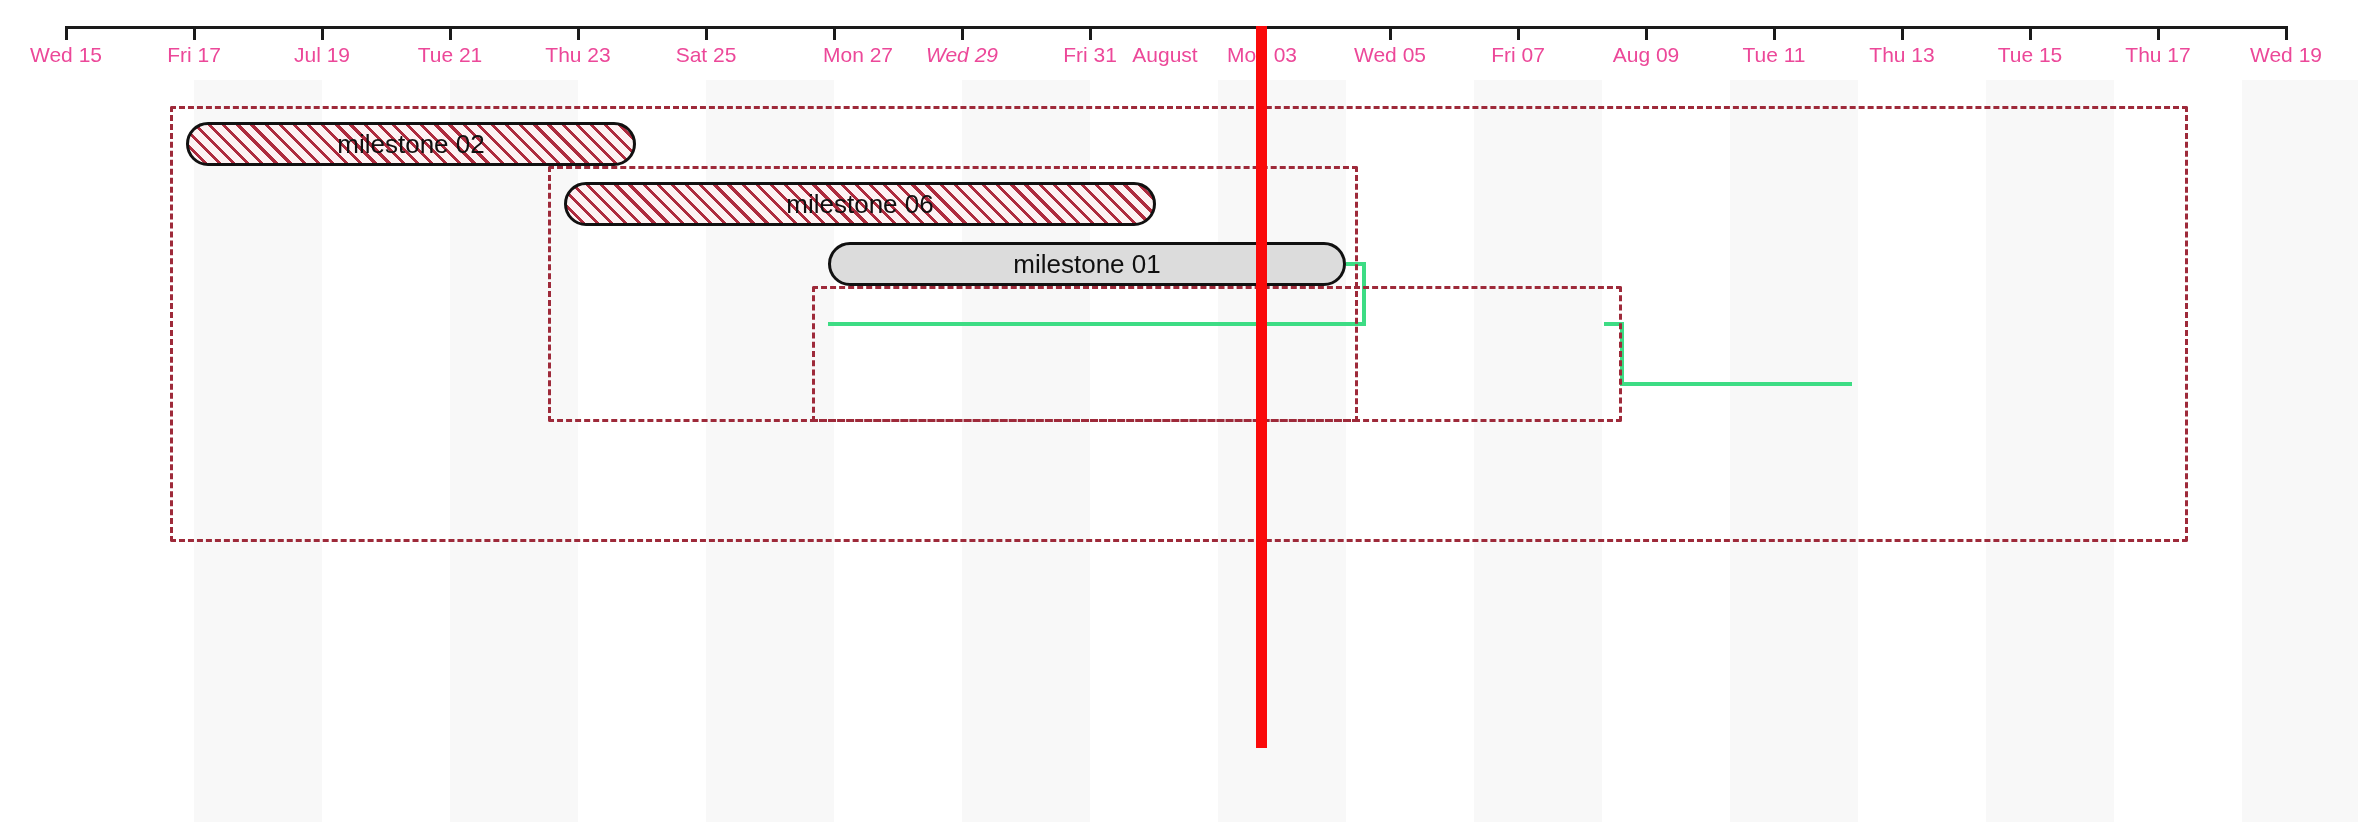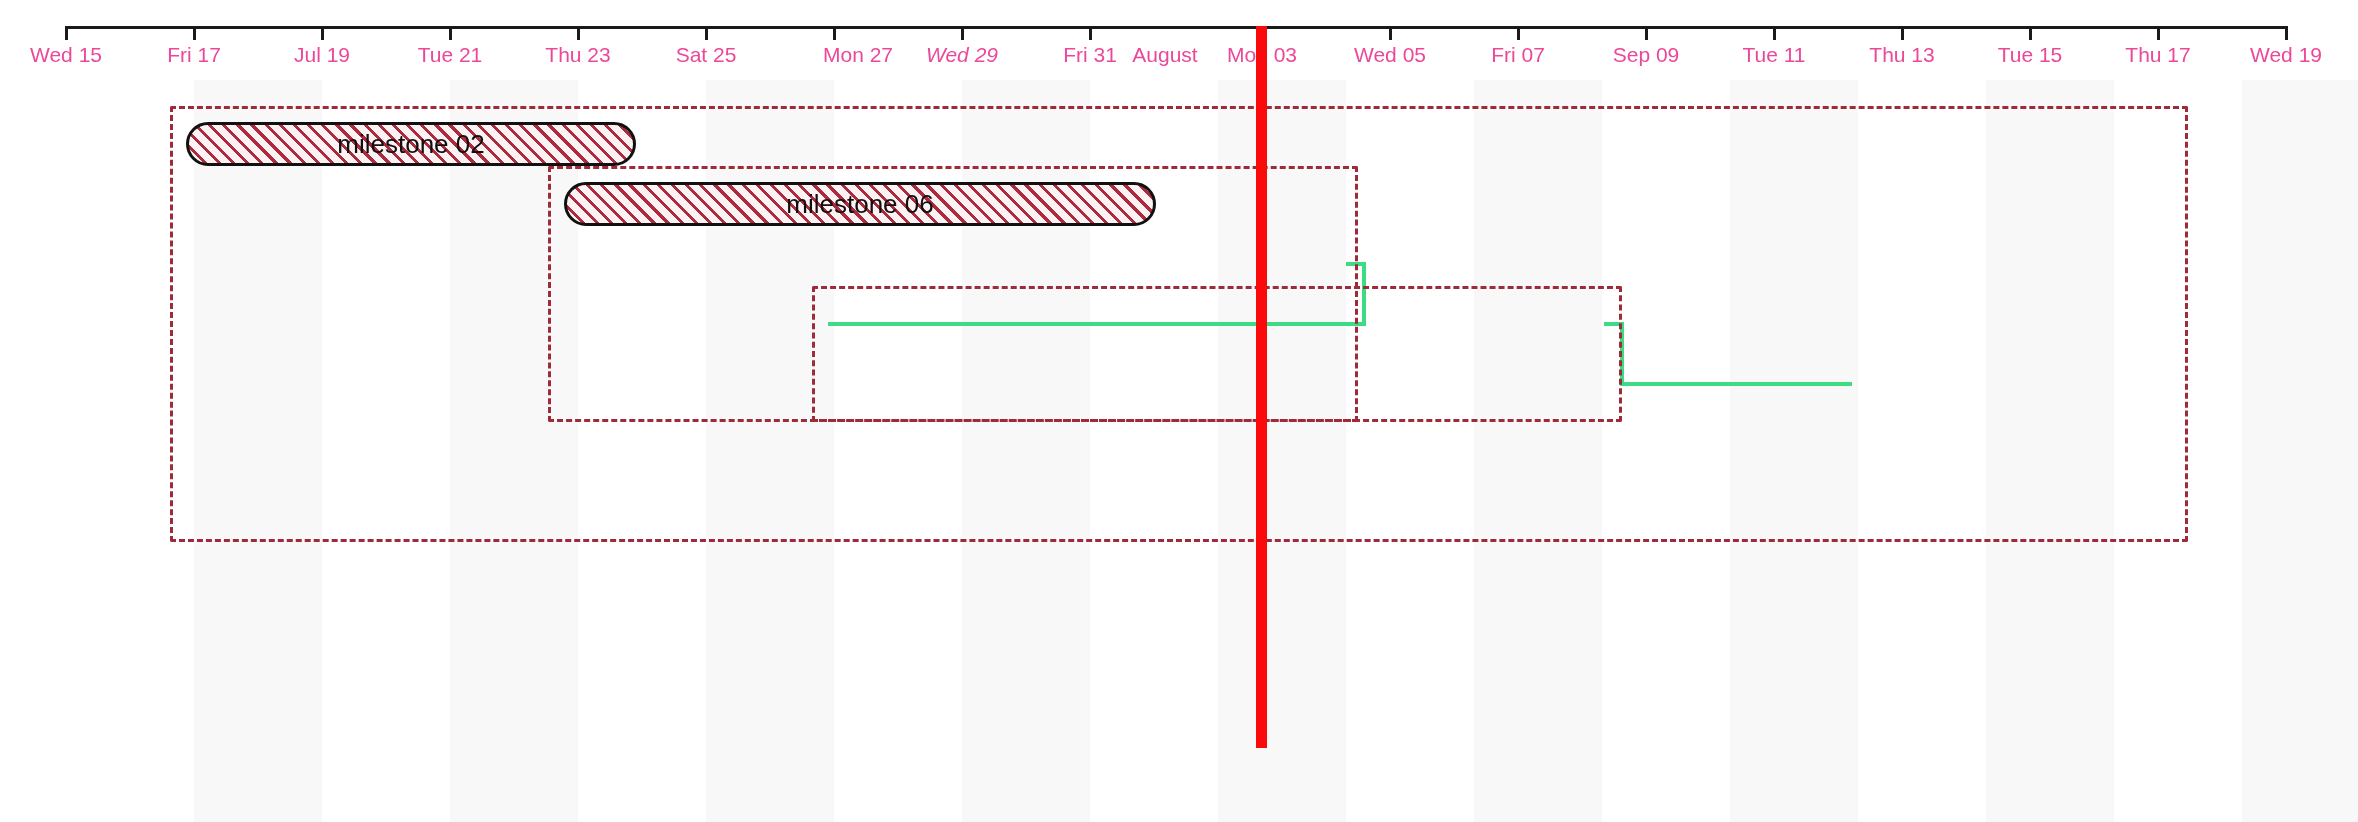--- a/index.html
+++ b/index.html
@@ -188,21 +188,21 @@
       <div class="axis-tick" style="left: 1089px;"></div>
       <div class="axis-label" style="left: 1090px;">Fri 31</div>
       <div class="axis-label" style="left: 1165px;">August</div>
       <div class="axis-tick" style="left: 1261px;"></div>
       <div class="axis-label" style="left: 1262px;">Mon 03</div>
       <div class="axis-tick" style="left: 1389px;"></div>
       <div class="axis-label" style="left: 1390px;">Wed 05</div>
       <div class="axis-tick" style="left: 1517px;"></div>
       <div class="axis-label" style="left: 1518px;">Fri 07</div>
       <div class="axis-tick" style="left: 1645px;"></div>
-      <div class="axis-label" style="left: 1646px;">Sep 09</div>
+      <div class="axis-label" style="left: 1646px;">Aug 09</div>
       <div class="axis-tick" style="left: 1773px;"></div>
       <div class="axis-label" style="left: 1774px;">Tue 11</div>
       <div class="axis-tick" style="left: 1901px;"></div>
       <div class="axis-label" style="left: 1902px;">Thu 13</div>
       <div class="axis-tick" style="left: 2029px;"></div>
       <div class="axis-label" style="left: 2030px;">Tue 15</div>
       <div class="axis-tick" style="left: 2157px;"></div>
       <div class="axis-label" style="left: 2158px;">Thu 17</div>
       <div class="axis-tick" style="left: 2285px;"></div>
       <div class="axis-label" style="left: 2286px;">Wed 19</div>
@@ -215,18 +215,21 @@
 
   <div id="bars-layer">
       <div class="dashed-box" style="left: 170px; width: 2018px; top: 106px; height: 436px; border-color: rgb(158, 42, 58);"></div>
       <div class="task-bar hatched-bar" style="left: 186px; width: 450px; top: 122px; height: 44px;">
         <span class="bar-label">milestone 02</span>
       </div>
       <div class="dashed-box" style="left: 548px; width: 810px; top: 166px; height: 256px; border-color: rgb(158, 42, 58);"></div>
       <div class="task-bar hatched-bar" style="left: 564px; width: 592px; top: 182px; height: 44px;">
         <span class="bar-label">milestone 06</span>
       </div>
+      <div class="task-bar plain-bar" style="left: 828px; width: 518px; top: 242px; height: 44px;">
+        <span class="bar-label">milestone 01</span>
+      </div>
       <div class="dashed-box" style="left: 812px; width: 810px; top: 286px; height: 136px; border-color: rgb(158, 42, 58);"></div>
     </div>
 
   <div id="today-line" style="left: 1256px; width: 11px; background: rgb(250, 10, 10); height: 722px;"></div>
 
 </div>
 
 </body></html>

